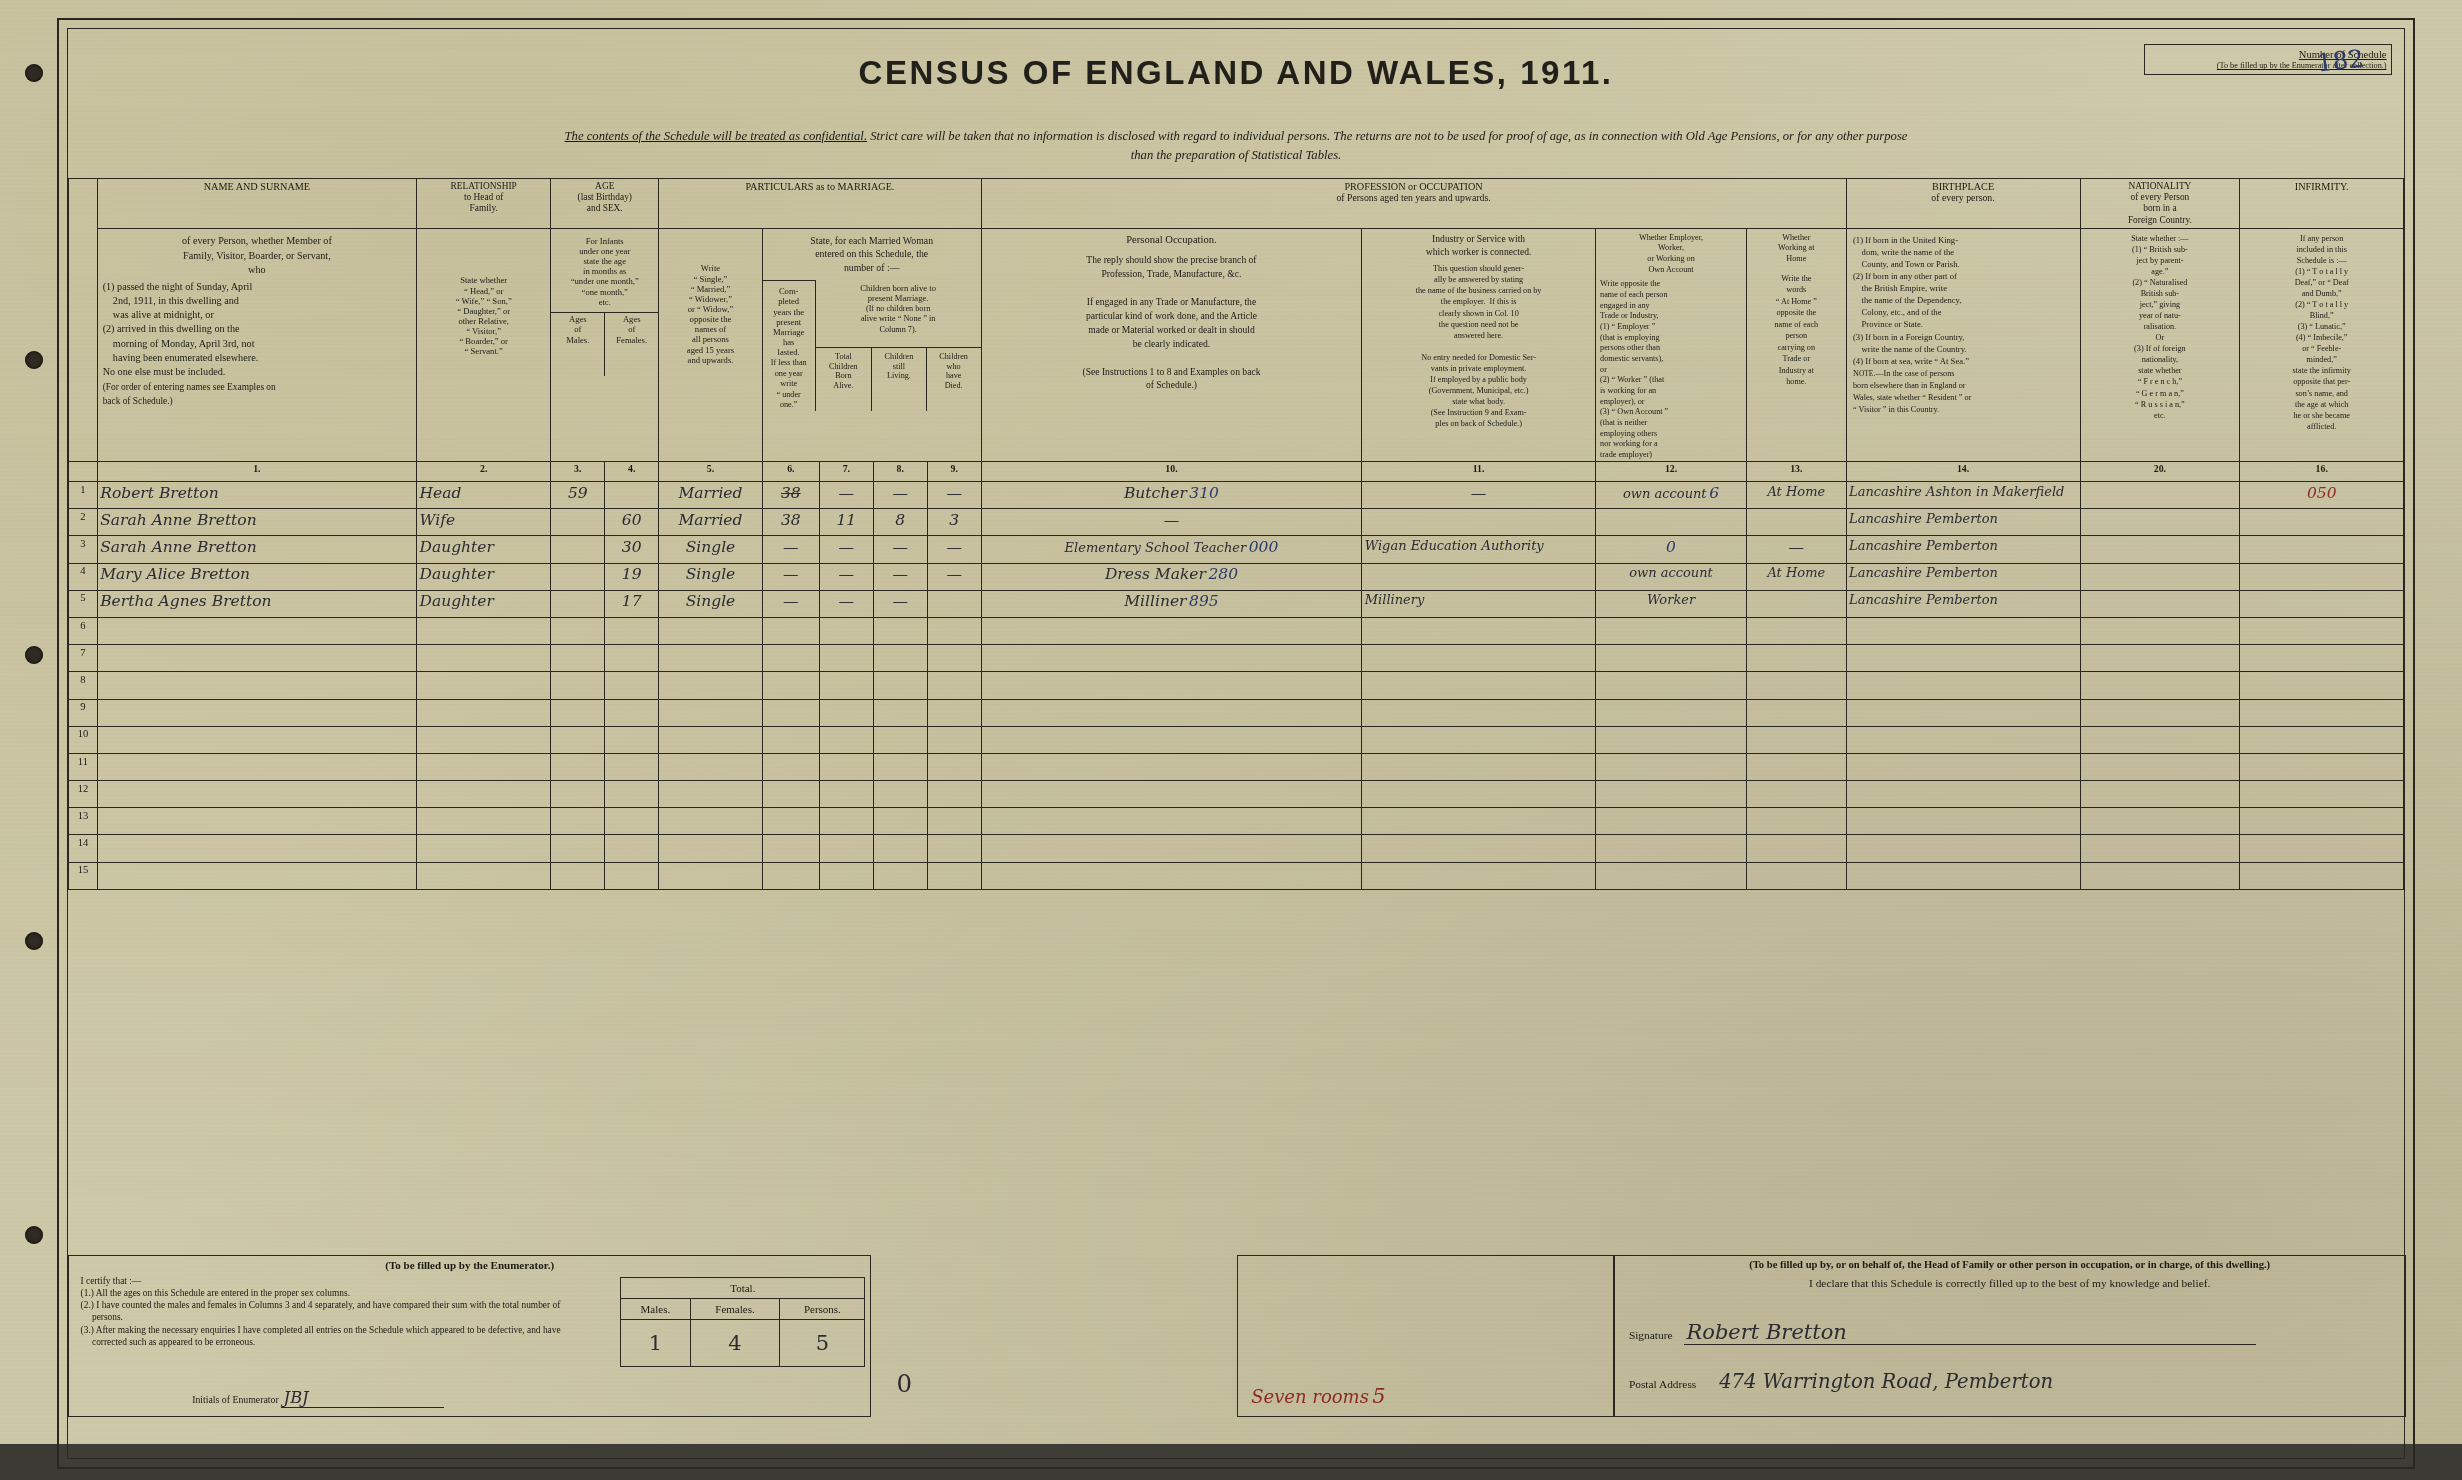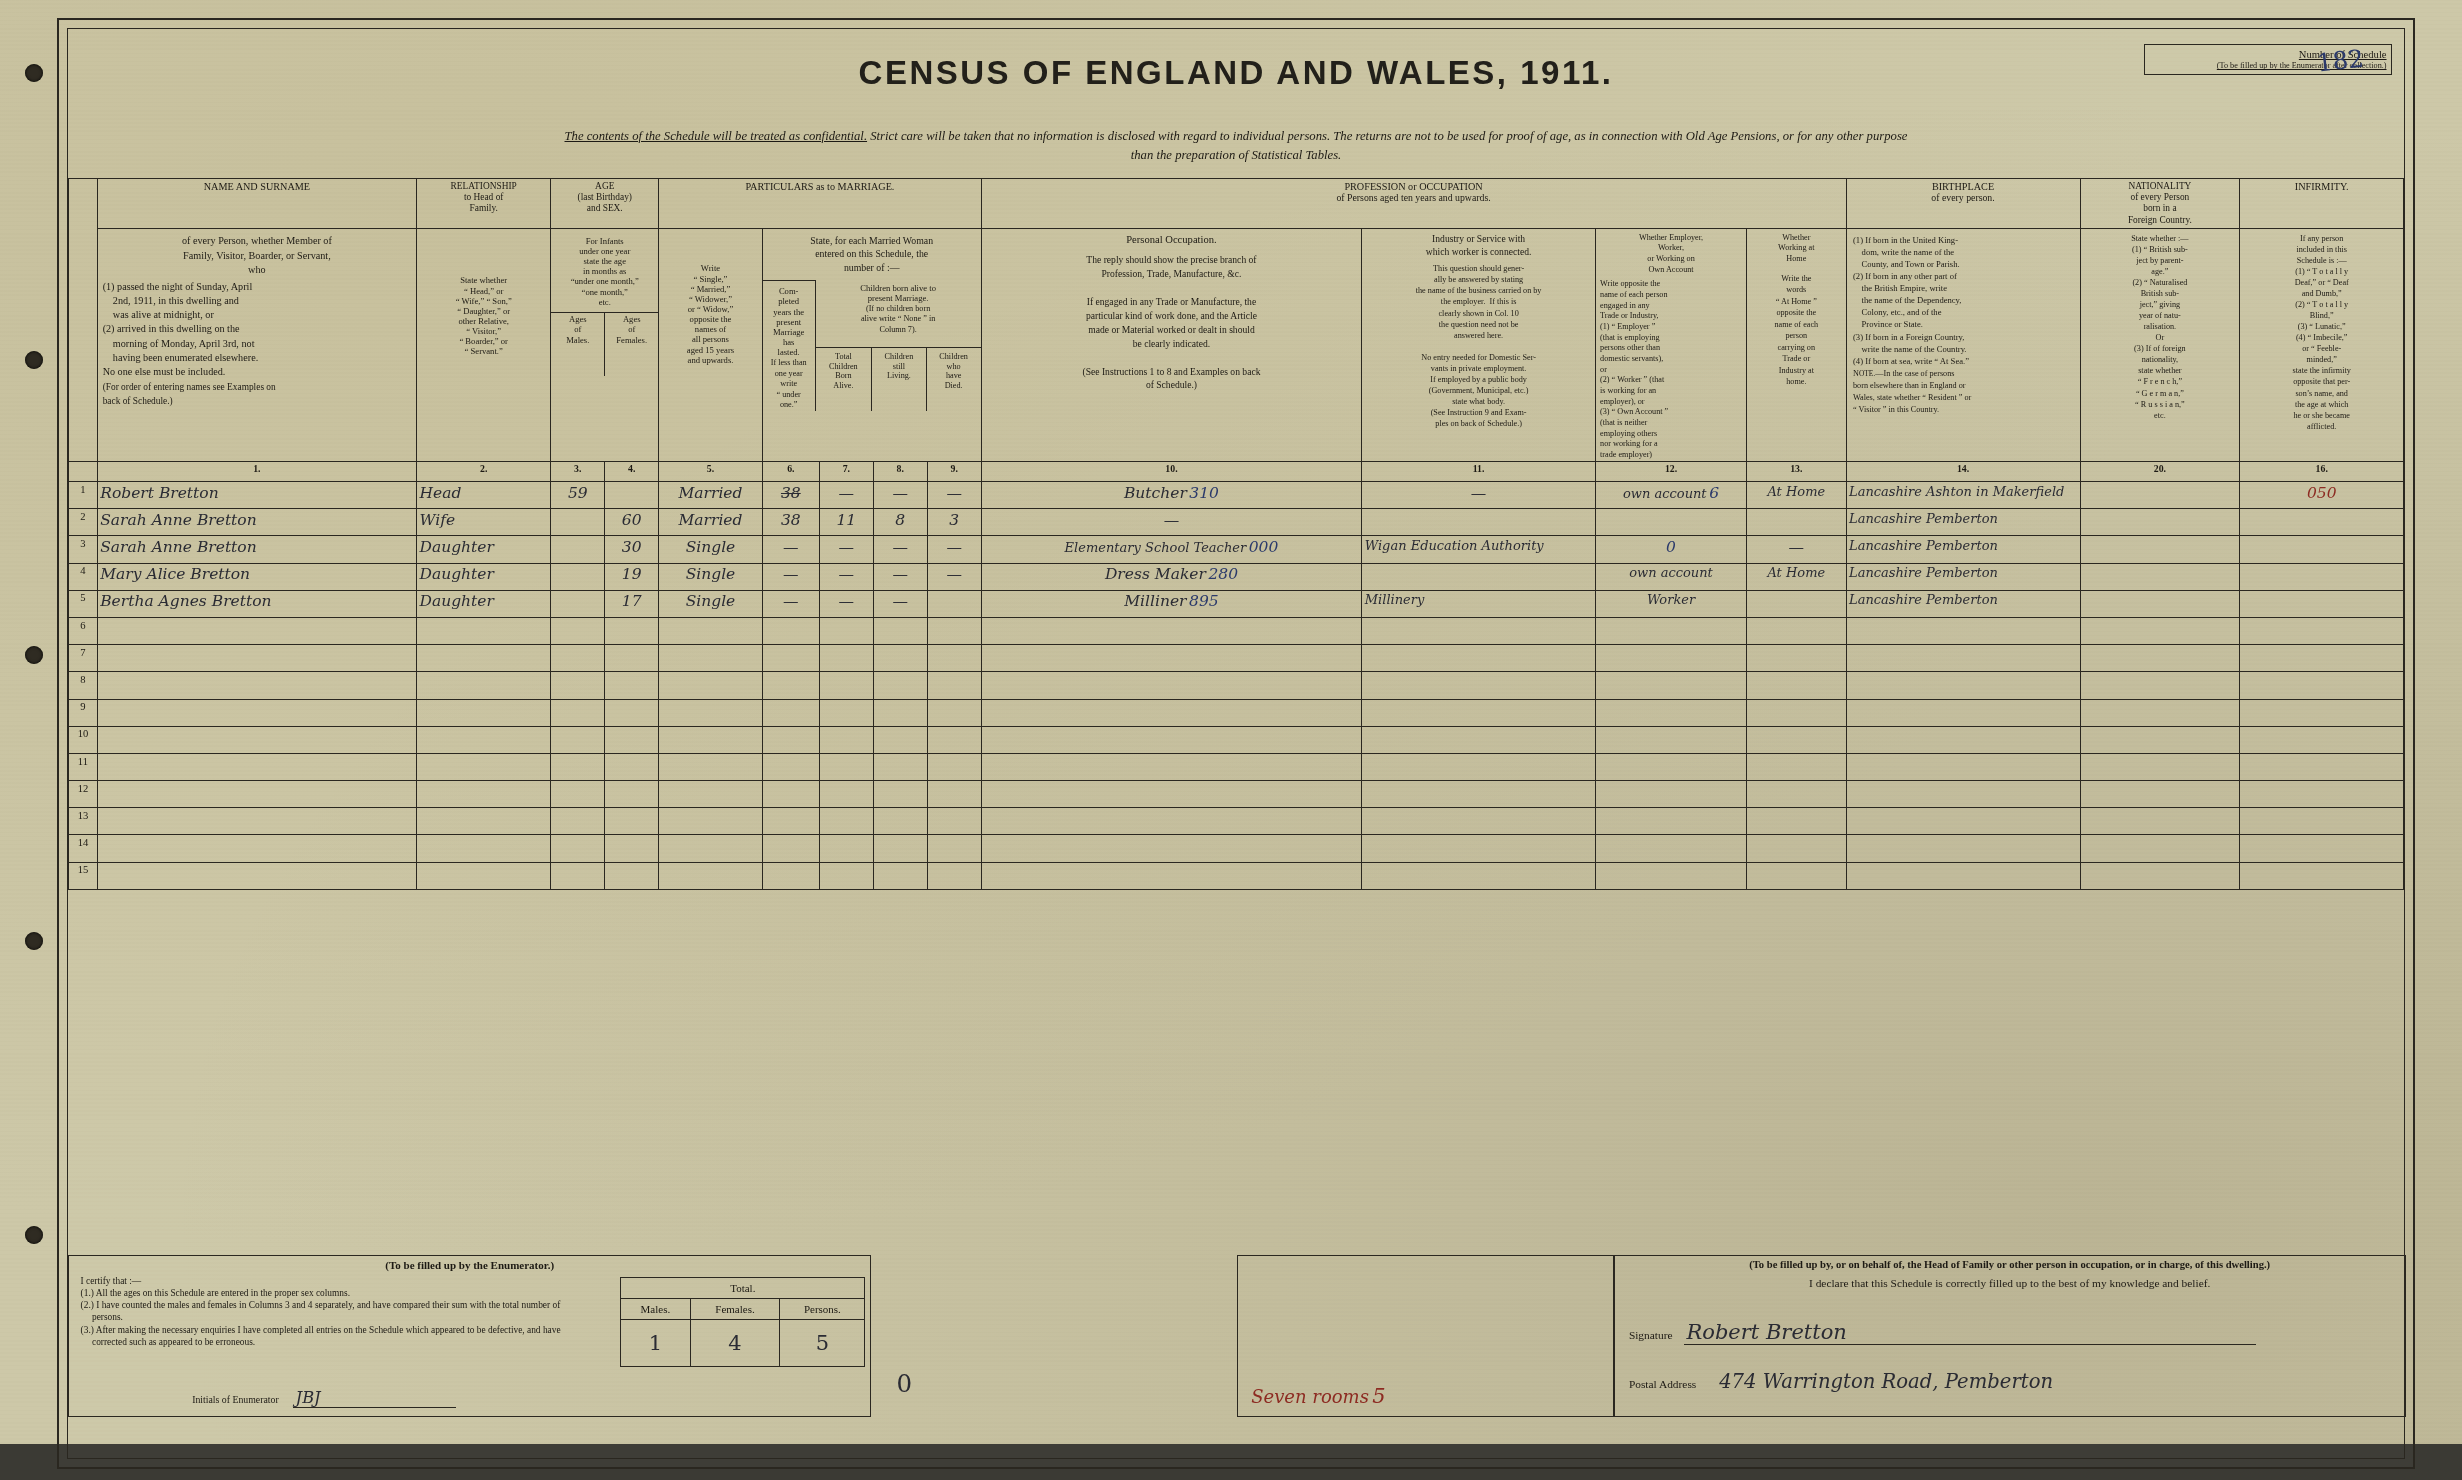--- a/index.html
+++ b/index.html
@@ -55,21 +55,21 @@
   .totbox table{border-collapse:collapse;width:100%;font-size:9.8px;text-align:center;}
   .totbox td{border:0.8px solid #2a2720;height:18px;}
   .totbox .lbl{font-size:11px;}
   .totbox .val{height:44px;font-family:"DejaVu Serif",serif;font-size:21px;color:#2a2b33;}
   .initials{position:absolute;left:123px;bottom:8.2px;font-size:9.8px;}
   .bm .roomtxt{font-size:10.2px;line-height:1.35;padding:6.5px 8.2px 0 9.8px;font-weight:bold;}
   .bm .roomwrite{position:absolute;left:13px;bottom:8.2px;}
   .br .decl{font-size:11.4px;text-align:center;padding:4.9px 8.2px 0;}
   .sigline{position:absolute;left:14.7px;top:64px;right:14.7px;font-size:11.4px;}
   .addrline{position:absolute;left:14.7px;top:114px;right:14.7px;font-size:11.4px;}
-  .ul{display:inline-block;border-bottom:0.8px solid #2a2720;margin-left:12px;}
+  .ul{display:inline-block;border-bottom:0.8px solid #2a2720;}
 </style>
 </head>
 <body>
 
 <div class="page">
 
   <div class="hole h1"></div>
   <div class="hole h2"></div>
   <div class="hole h3"></div>
   <div class="hole h4"></div>

